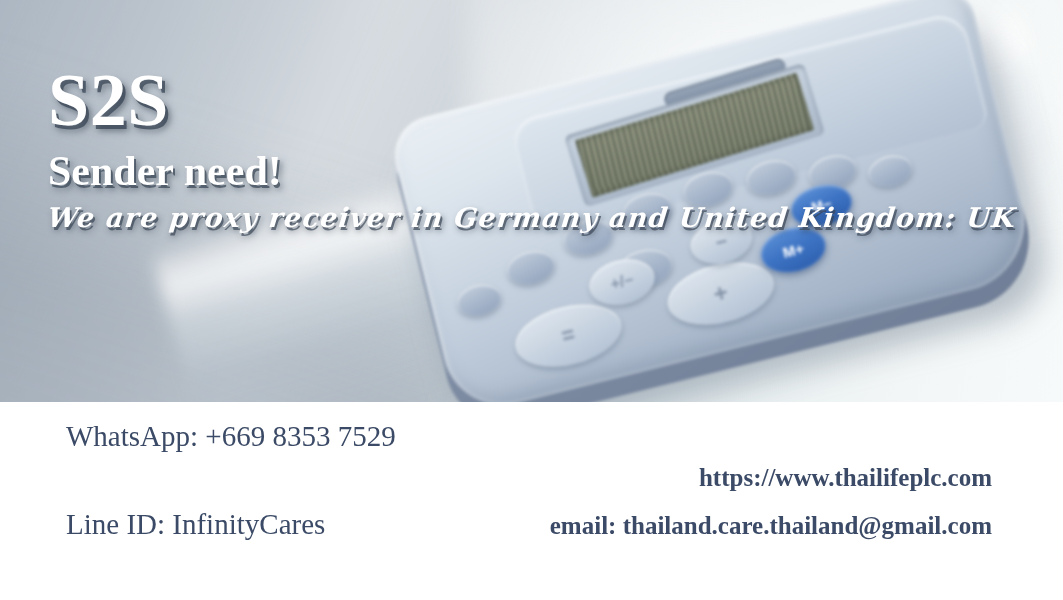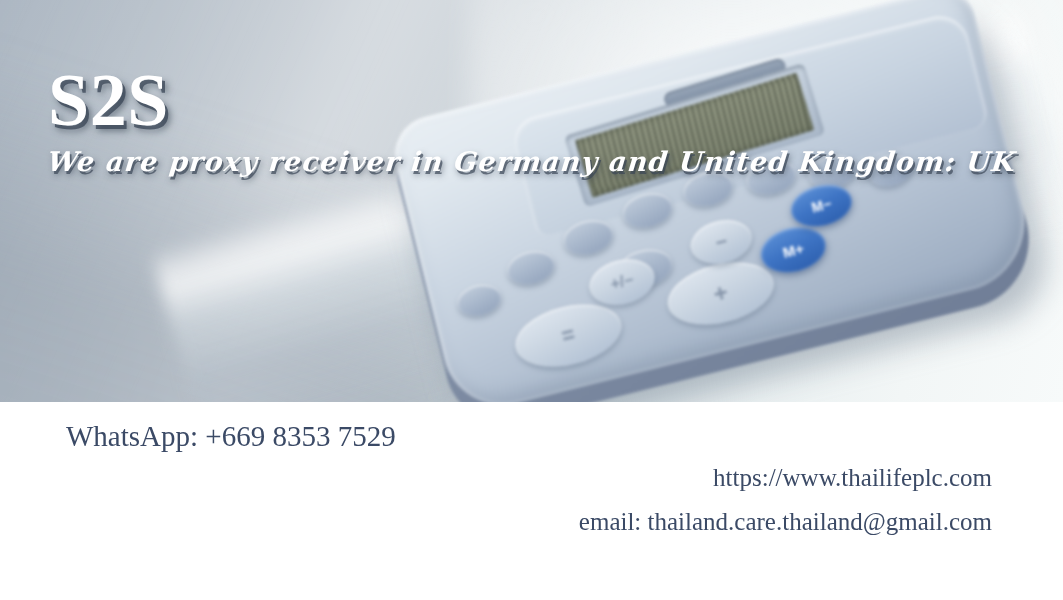--- a/index.html
+++ b/index.html
@@ -321,20 +321,21 @@
     white-space: nowrap;
   }
   .ccell-right {
     flex: 1 1 auto;
     text-align: right;
     font-family: "Liberation Serif", "DejaVu Serif", serif;
     font-size: 25px;
     color: #3b4a66;
     white-space: nowrap;
     padding-right: 14px;
+    font-weight: bold;
   }
 </style>
 </head>
 <body>
 
 <div class="banner">
 
   <div class="hero">
     <div class="hero-bg"></div>
     <div class="hero-streak-a"></div>
@@ -367,36 +368,38 @@
         <div class="key" style="left:158px; top:186px; width:66px; height:44px; font-size:16px;">+/−</div>
         <div class="key" style="left:230px; top:214px; width:108px; height:58px; font-size:24px;">+</div>
         <div class="key" style="left:266px; top:172px; width:62px; height:42px; font-size:20px;">−</div>
         <div class="key blue" style="left:332px; top:196px; width:66px; height:44px; font-size:15px;">M+</div>
         <div class="key blue" style="left:372px; top:162px; width:62px; height:40px; font-size:14px;">M−</div>
       </div>
     </div>
 
     <div class="hero-text">
       <div class="title-main">S2S</div>
+      <div class="title-sub">Sender need!</div>
       <div class="title-tag">We are proxy receiver in Germany and United Kingdom: UK</div>
     </div>
   </div>
 
   <div class="contact">
     <div class="contact-grid">
 
       <div class="crow">
         <div class="ccell-left">WhatsApp: +669 8353 7529</div>
         <div class="ccell-right"></div>
       </div>
 
       <div class="crow">
         <div class="ccell-right">https://www.thailifeplc.com</div>
       </div>
 
       <div class="crow">
+        <div class="ccell-left">Line ID: InfinityCares</div>
         <div class="ccell-right">email: thailand.care.thailand@gmail.com</div>
       </div>
 
     </div>
   </div>
 
 </div>
 
 </body></html>

